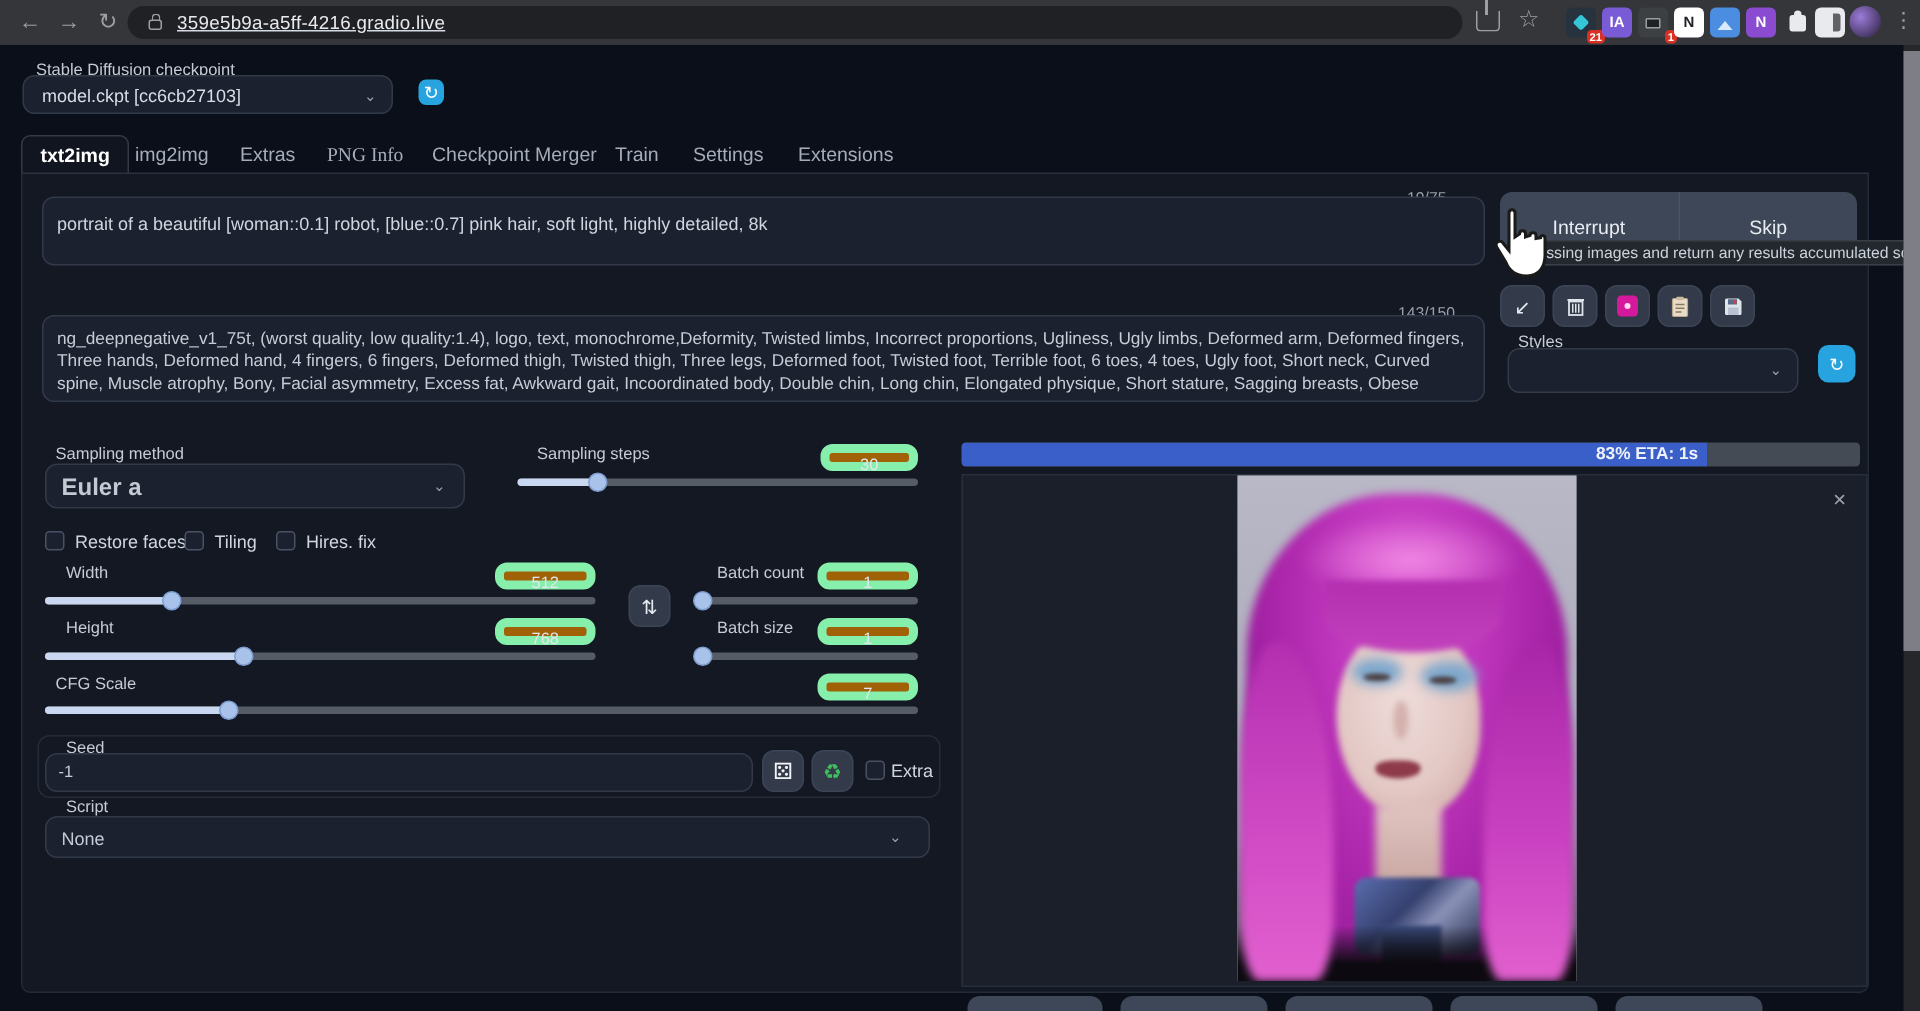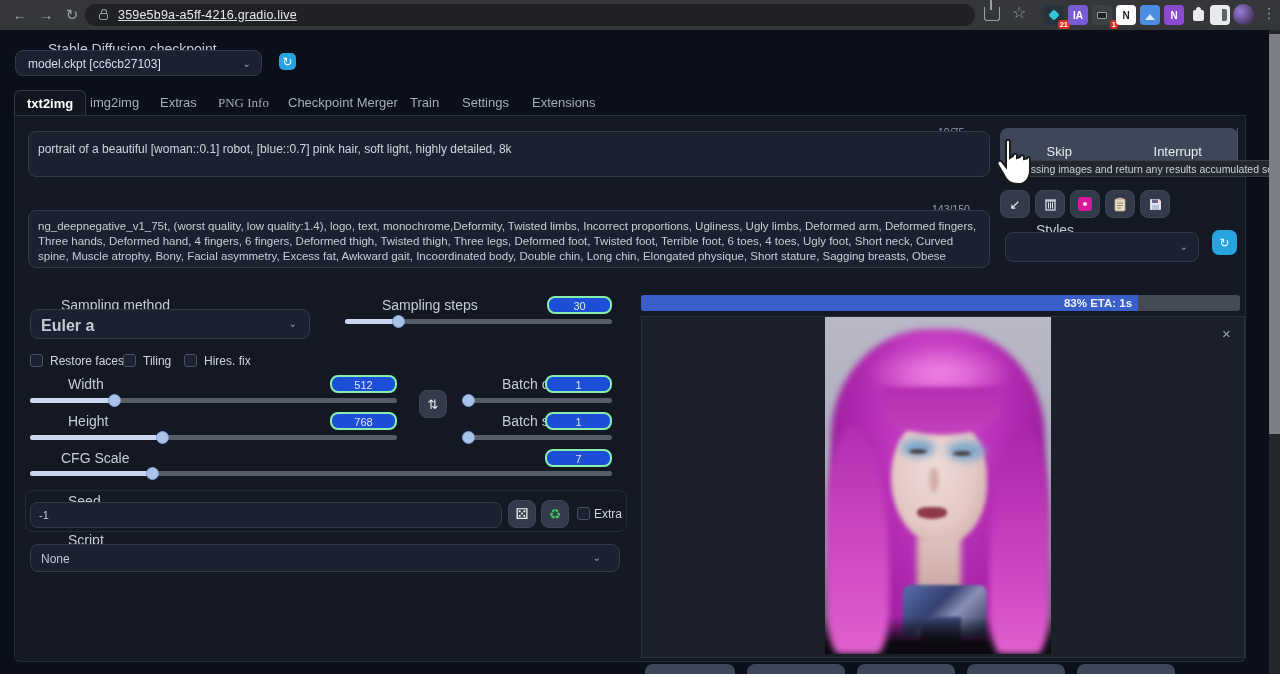--- a/index.html
+++ b/index.html
@@ -21,24 +21,24 @@
           margin-left:14px; position:relative; margin-top:3px;}
   .lock:before { content:""; position:absolute; left:1px; top:-5px; width:4px; height:4px;
           border:1.5px solid #9aa0a6; border-bottom:none; border-radius:4px 4px 0 0; }
   .url { color:#e8eaed; font-size:12.5px; margin-left:10px; letter-spacing:.2px; }
   .ext { top:5px; width:20px; height:20px; border-radius:4px; font-size:10px; font-weight:bold;
          display:flex; align-items:center; justify-content:center; color:#fff; }
   .badge { position:absolute; right:-6px; bottom:-4px; background:#d93025; color:#fff;
            font-size:7.5px; font-weight:bold; border-radius:3px; padding:0 2px; line-height:9px; }
 
   
-  .panel-label { font-size:14px; color:#c6ccd6;margin-left:24px; }
+  .panel-label { font-size:11px; color:#c6ccd6; }
   .inputbox { background:#1b212e; border:1px solid #323a49; border-radius:8px; }
   .chev { color:#9aa4b2; font-size:10px; }
-  .valuebox { background:#1d4ed8; border:2px solid #86efac; border-radius:8px;
+  .valuebox { background:#a16207; border:6px solid #86efac; border-radius:8px;
               color:#e2e7ef; font-size:11px; text-align:center; line-height:17px; }
   .track { height:5px; border-radius:3px; background:#565c66; }
   .fill  { height:5px; border-radius:3px 0 0 3px; background:#c9d8f0; }
   .thumb { position:absolute; top:-4.5px; width:13px; height:13px; border-radius:50%;
            background:#a9c2ea; border:1px solid #7e9ed0; }
   .cb { width:13px; height:13px; background:#1b212e; border:1px solid #4a5263; border-radius:3px; }
   .cb-label { font-size:12px; color:#d0d6e0; }
   .toolbtn { background:#333b4a; border:1px solid #3c4556; border-radius:8px;
              display:flex; align-items:center; justify-content:center; }
   .bluebtn { background:#27a4df; border-radius:5px; color:#fff; font-size:12px;
@@ -136,22 +136,22 @@
   <div class="abs inputbox" style="left:28px; top:131px; width:962px; height:46px;">
     <div class="abs" style="left:9px; top:10px; right:9px; font-size:12px; color:#cfd6e0;">portrait of a beautiful [woman::0.1] robot, [blue::0.7] pink hair, soft light, highly detailed, 8k</div>
   </div>
 
   <div class="abs counter" style="left:932px; top:203px;">143/150</div>
   <div class="abs inputbox" style="left:28px; top:210px; width:962px; height:58px;">
     <div class="abs" style="left:9px; top:8px; right:8px; font-size:11.5px; line-height:15px; color:#c7cdd6; height:46px; overflow:hidden;">ng_deepnegative_v1_75t, (worst quality, low quality:1.4), logo, text, monochrome,Deformity, Twisted limbs, Incorrect proportions, Ugliness, Ugly limbs, Deformed arm, Deformed fingers, Three hands, Deformed hand, 4 fingers, 6 fingers, Deformed thigh, Twisted thigh, Three legs, Deformed foot, Twisted foot, Terrible foot, 6 toes, 4 toes, Ugly foot, Short neck, Curved spine, Muscle atrophy, Bony, Facial asymmetry, Excess fat, Awkward gait, Incoordinated body, Double chin, Long chin, Elongated physique, Short stature, Sagging breasts, Obese physique, Emaciated,</div>
   </div>
 
   <div class="abs" style="left:1000px; top:128px; width:238px; height:48px; background:#3e4757; border-radius:8px; display:flex;">
+    <div class="halfbtn" style="flex:1; line-height:48px; border-right:1px solid #4a5263;">Interrupt</div>
     <div class="halfbtn" style="flex:1; line-height:48px;">Skip</div>
-    <div class="halfbtn" style="flex:1; line-height:48px; border-right:1px solid #4a5263;">Interrupt</div>
   </div>
 
   <div class="abs" style="left:1005px; top:160px; width:275px; height:17px; background:#23272e; border:1px solid #3a3f47; overflow:hidden; white-space:nowrap;">
     <span style="position:absolute; left:-26px; top:2px; font-size:10.5px; color:#cbd2da;">Stop processing images and return any results accumulated so far.</span>
   </div>
 
   <svg class="abs" style="left:992px; top:138px;" width="42" height="50" viewBox="0 0 42 50">
     <path d="M14 4 C14 1 18 1 18 4 L18 20 L21 18 C21 15 25 15 25 18 L25 20 L28 19 C28 16.5 32 16.5 32 19 L32 21 L35 20.5 C35 18.5 38 18.5 38 21 L38 32 C38 40 34 46 26 46 C18 46 14 42 12 37 L6 27 C4 24 8 21 10 24 L14 29 Z" fill="#ffffff" stroke="#1a1a1a" stroke-width="2"></path>
   </svg>
 

